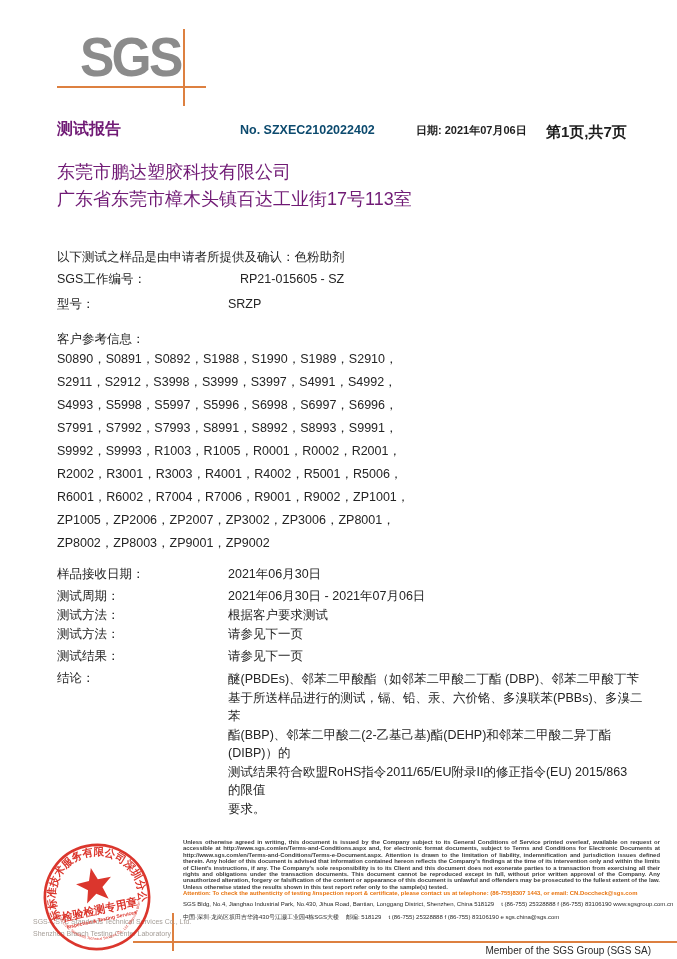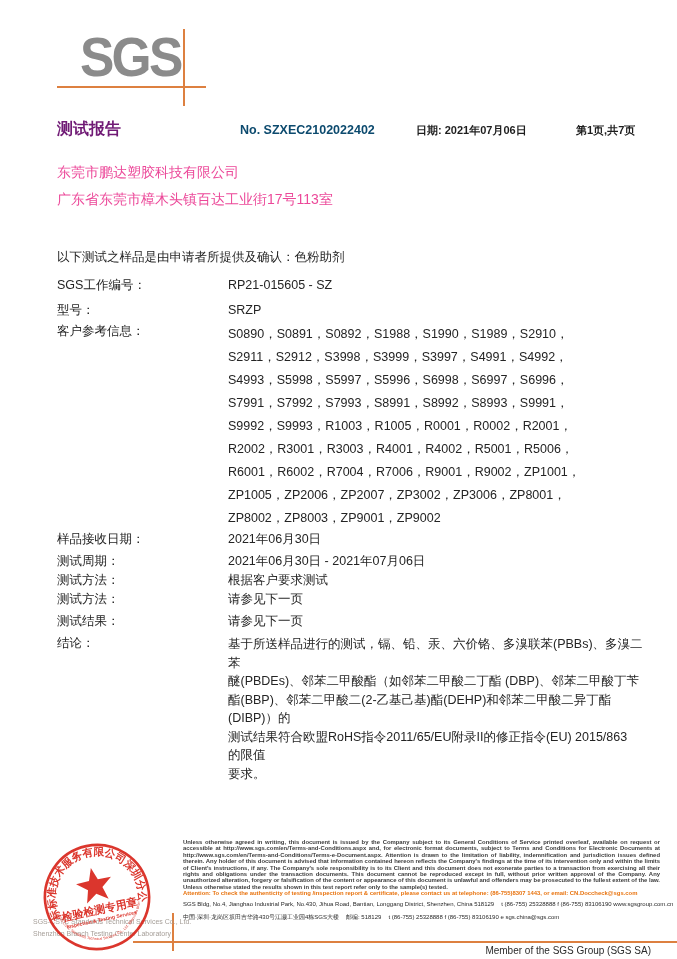--- a/index.html
+++ b/index.html
@@ -18,31 +18,31 @@
     font-size:56px;font-weight:700;line-height:58px;
     color:#8b8b8b;letter-spacing:-3px;
     transform:scaleX(.92);transform-origin:left top;
   }
   .logo-hline{position:absolute;left:57px;top:86px;width:149px;height:2px;background:#dd8040;}
   .logo-vline{position:absolute;left:183px;top:29px;width:2px;height:77px;background:#dd8040;}
   
   .doc-title{position:absolute;left:57px;top:119px;font-size:16px;font-weight:700;color:#701a75;}
   .report-no{position:absolute;left:240px;top:123px;font-size:12.5px;font-weight:700;color:#0c4a6e;}
   .report-date{position:absolute;left:416px;top:123px;font-size:11px;font-weight:700;color:#1d1d1d;}
-  .page-info{position:absolute;left:576px;top:123px;font-size:11px;font-weight:700;color:#1d1d1d;}
+  .page-info{position:absolute;left:546px;top:123px;font-size:15px;font-weight:700;color:#1d1d1d;}
   
-  .applicant{position:absolute;left:57px;top:159px;font-size:14px;line-height:27px;color:#ec4899;}
+  .applicant{position:absolute;left:57px;top:159px;font-size:18px;line-height:27px;color:#701a75;}
   
   .main{position:absolute;left:57px;top:249px;width:586px;font-size:12.5px;color:#242424;}
-  .desc{line-height:17px;margin-bottom:11px;}
+  .desc{line-height:17px;margin-bottom:5px;}
   .frow{display:flex;line-height:17px;}
   .frow .lab{width:171px;flex-shrink:0;}
   .frow .val{flex:1;}
-  .mb8{margin-bottom:8px;} .mb6{margin-bottom:4px;} .mb5{margin-bottom:5px;}
-  .mb3{margin-bottom:1px;} .mb2{margin-bottom:2px;}
+  .mb8{margin-bottom:8px;gap:12px;} .mb6{margin-bottom:18px;} .mb5{margin-bottom:5px;}
+  .mb3{margin-bottom:11px;flex-direction:column;} .mb2{margin-bottom:2px;}
   .reflist div{line-height:23px;}
   .conc-lines div{line-height:18.5px;}
   
   .legal-block{position:absolute;left:183px;top:839px;width:477px;}
   .legal{font-size:5.9px;line-height:6.4px;font-weight:700;color:#3c3c3c;text-align:justify;margin:0;}
   .attention{font-size:5.9px;line-height:6.4px;font-weight:700;color:#e8730e;margin:0;}
   .addr{display:flex;gap:7px;font-size:6px;line-height:7px;color:#2a2a2a;white-space:nowrap;}
   .addr.first{margin-top:4px;margin-bottom:6px;}
   .company-gray{position:absolute;left:33px;top:916px;font-size:7px;line-height:12px;color:#a59e98;z-index:1;white-space:nowrap;}
   .stamp{position:absolute;left:42px;top:842px;width:110px;height:110px;transform:rotate(-12deg);opacity:.92;z-index:2;}
@@ -118,22 +118,22 @@
     </div>
 
     <div class="frow mb5">
       <div class="lab">测试结果：</div>
       <div class="val">请参见下一页</div>
     </div>
 
     <div class="frow">
       <div class="lab">结论：</div>
       <div class="val conc-lines">
+        <div>醚(PBDEs)、邻苯二甲酸酯（如邻苯二甲酸二丁酯 (DBP)、邻苯二甲酸丁苄</div>
         <div>基于所送样品进行的测试，镉、铅、汞、六价铬、多溴联苯(PBBs)、多溴二苯</div>
-        <div>醚(PBDEs)、邻苯二甲酸酯（如邻苯二甲酸二丁酯 (DBP)、邻苯二甲酸丁苄</div>
         <div>酯(BBP)、邻苯二甲酸二(2-乙基己基)酯(DEHP)和邻苯二甲酸二异丁酯(DIBP)）的</div>
         <div>测试结果符合欧盟RoHS指令2011/65/EU附录II的修正指令(EU) 2015/863 的限值</div>
         <div>要求。</div>
       </div>
     </div>
   </div>
 
   <div class="company-gray">
     <div>SGS-CSTC Standards Technical Services Co., Ltd.</div>
     <div>Shenzhen Branch Testing Center Laboratory</div>

